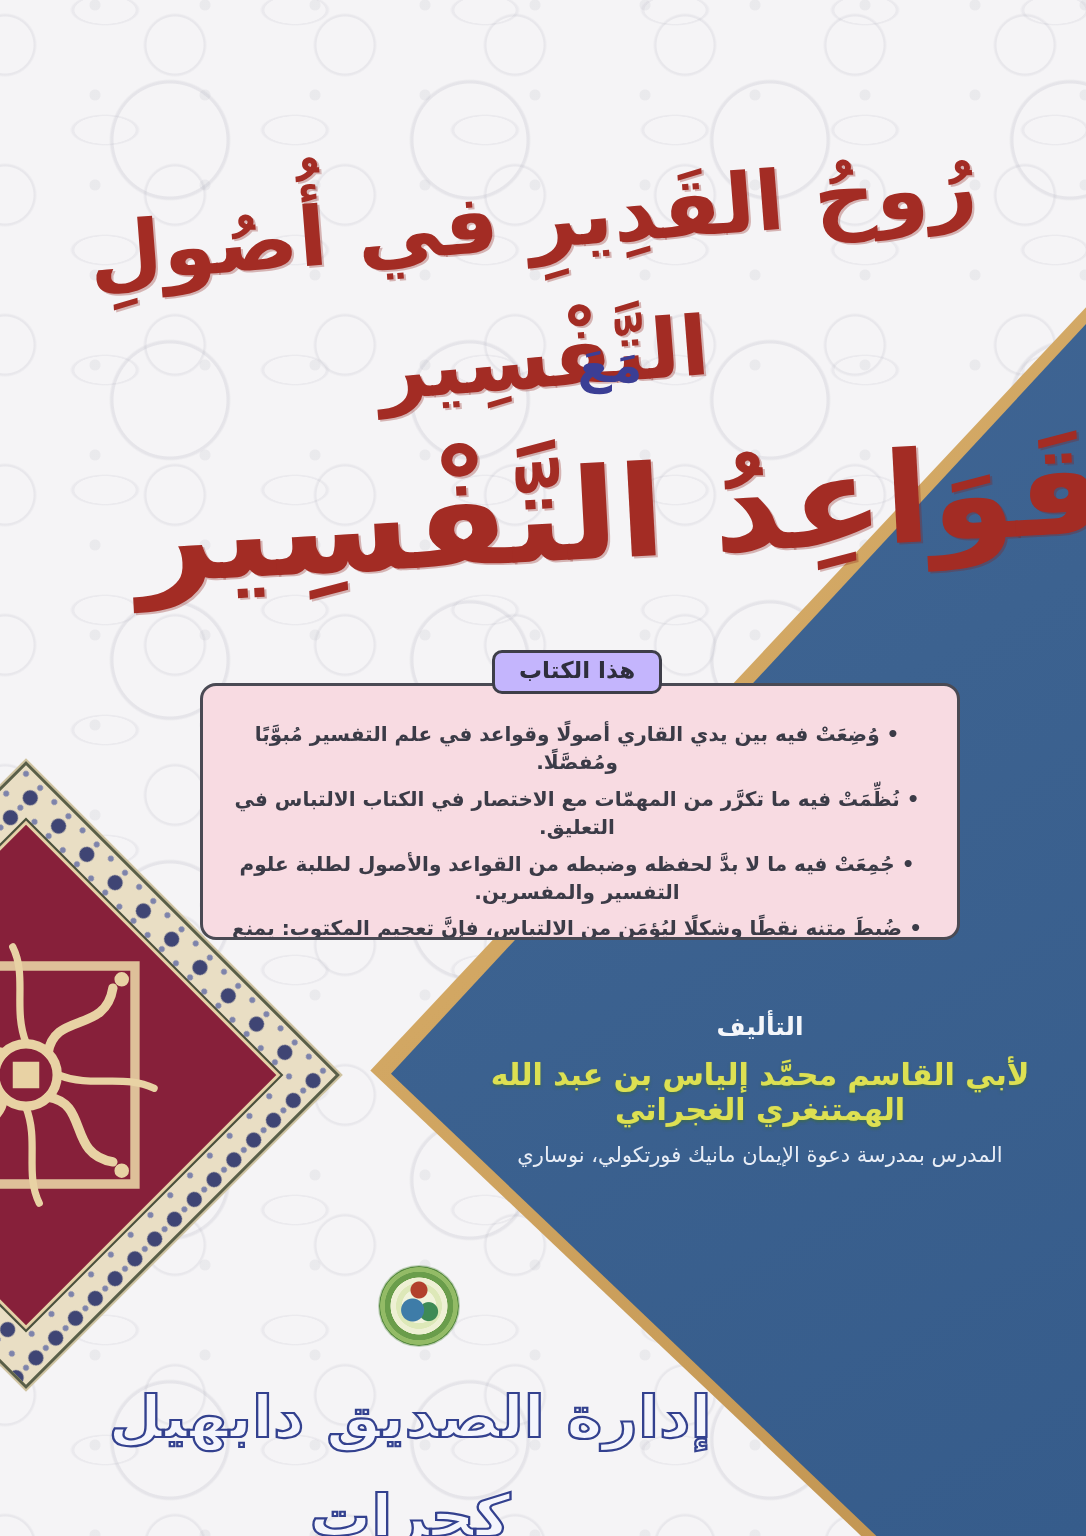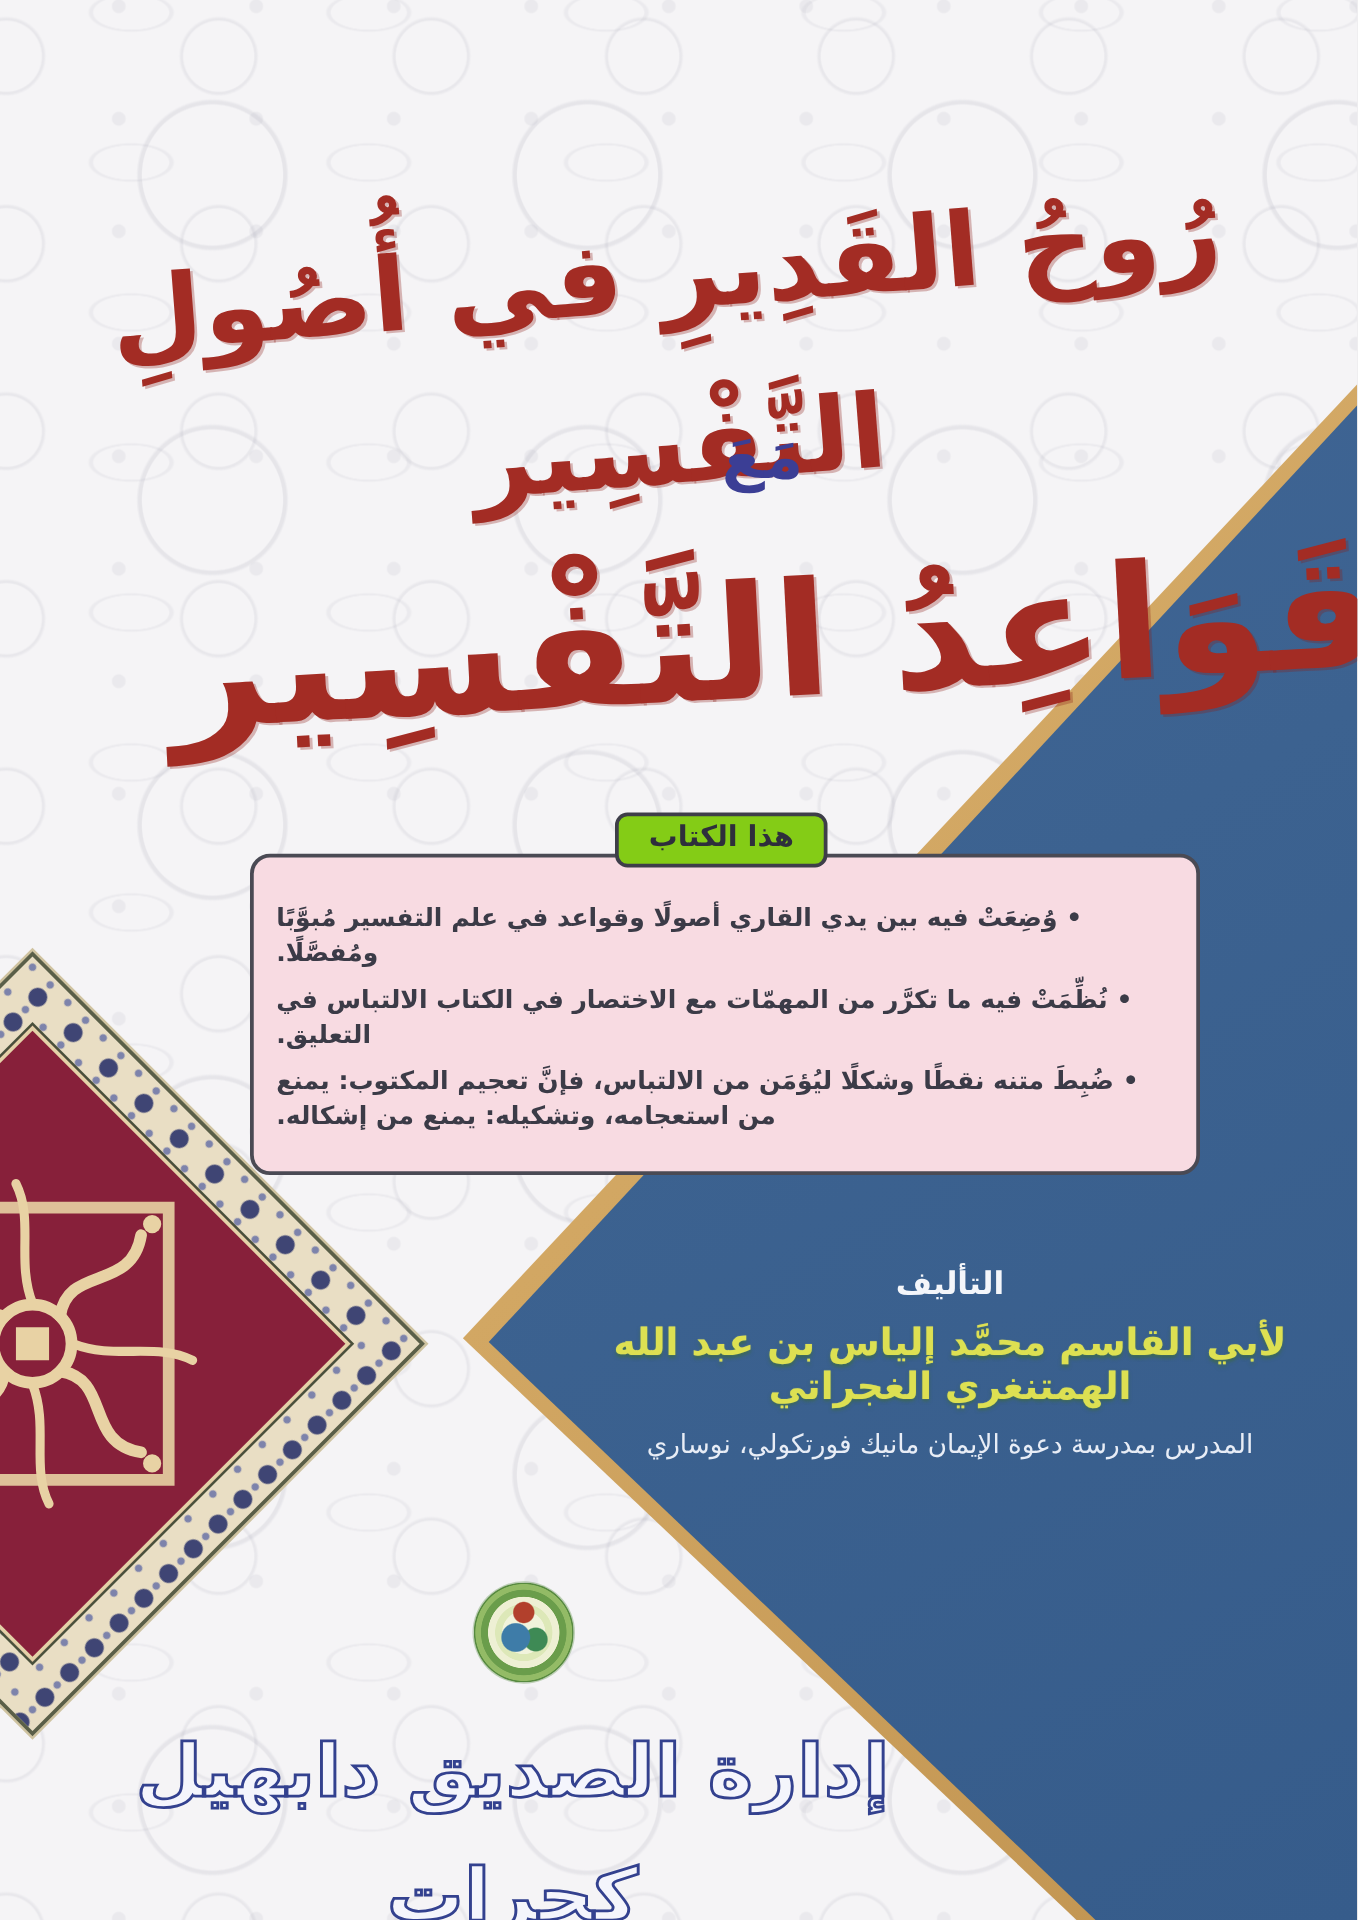--- a/index.html
+++ b/index.html
@@ -65,26 +65,26 @@
 
   
   .about-box {
     position:absolute; left:200px; top:683px; width:760px; height:257px; z-index:4;
     box-sizing:border-box; background:#f8dbe2; border:3px solid #4a4a54; border-radius:16px;
     padding:34px 24px 8px 18px; direction:rtl; overflow:hidden;
   }
   .about-box ul { margin:0; padding:0; list-style:none; }
   .about-box li {
     font-size:20px; font-weight:bold; color:#3b3b47; line-height:1.42;
-    margin:0 0 8px; text-align:left;
+    margin:0 0 8px; text-align:center;
   }
   .about-box li::before { content:"\2022  "; }
   .about-label {
     position:absolute; left:492px; top:650px; z-index:5;
-    background:#84cc16; border:3px solid #3e3e49; border-radius:10px;
+    background:#c4b5fd; border:3px solid #3e3e49; border-radius:10px;
     padding:4px 24px 8px; font-size:23px; font-weight:bold; color:#2e2e3c; direction:rtl;
   }
 
   
   .author-block { position:absolute; left:430px; top:1012px; width:660px; z-index:3; text-align:center; direction:rtl; }
   .author-heading { font-size:25px; font-weight:bold; color:#f4f6fa; margin:0 0 16px; }
   .author-name {
     font-size:30px; font-weight:bold; color:#dde052; margin:0 0 16px;
     text-shadow:0 2px 3px rgba(60,110,40,.55), 0 0 1px rgba(255,255,150,.4);
   }
@@ -146,20 +146,21 @@
   </div>
 
   <div class="title-main">رُوحُ القَدِيرِ في أُصُولِ التَّفْسِير</div>
   <div class="title-connector">مَعَ</div>
   <div class="title-secondary">قَوَاعِدُ التَّفْسِير</div>
 
   <div class="about-box">
     <ul>
       <li>وُضِعَتْ فيه بين يدي القاري أصولًا وقواعد في علم التفسير مُبوَّبًا ومُفصَّلًا.</li>
       <li>نُظِّمَتْ فيه ما تكرَّر من المهمّات مع الاختصار في الكتاب الالتباس في التعليق.</li>
+      <li>جُمِعَتْ فيه ما لا بدَّ لحفظه وضبطه من القواعد والأصول لطلبة علوم التفسير والمفسرين.</li>
       <li>ضُبِطَ متنه نقطًا وشكلًا ليُؤمَن من الالتباس، فإنَّ تعجيم المكتوب: يمنع من استعجامه، وتشكيله: يمنع من إشكاله.</li>
     </ul>
   </div>
   <div class="about-label">هذا الكتاب</div>
 
   <div class="author-block">
     <p class="author-heading">التأليف</p>
     <p class="author-name">لأبي القاسم محمَّد إلياس بن عبد الله الهمتنغري الغجراتي</p>
     <p class="author-role">المدرس بمدرسة دعوة الإيمان مانيك فورتكولي، نوساري</p>
   </div>

